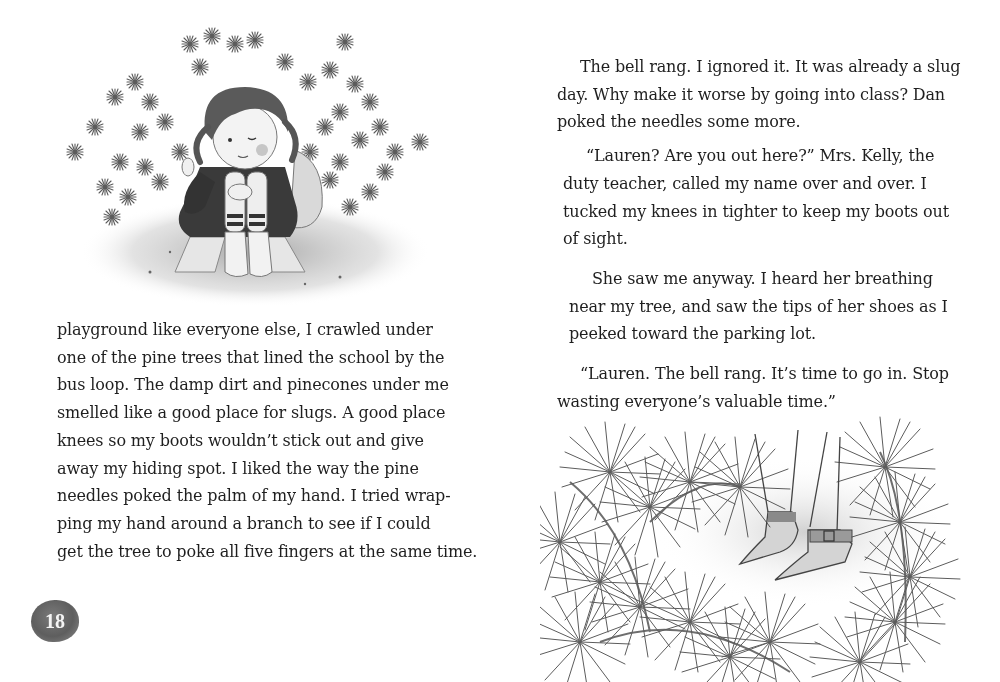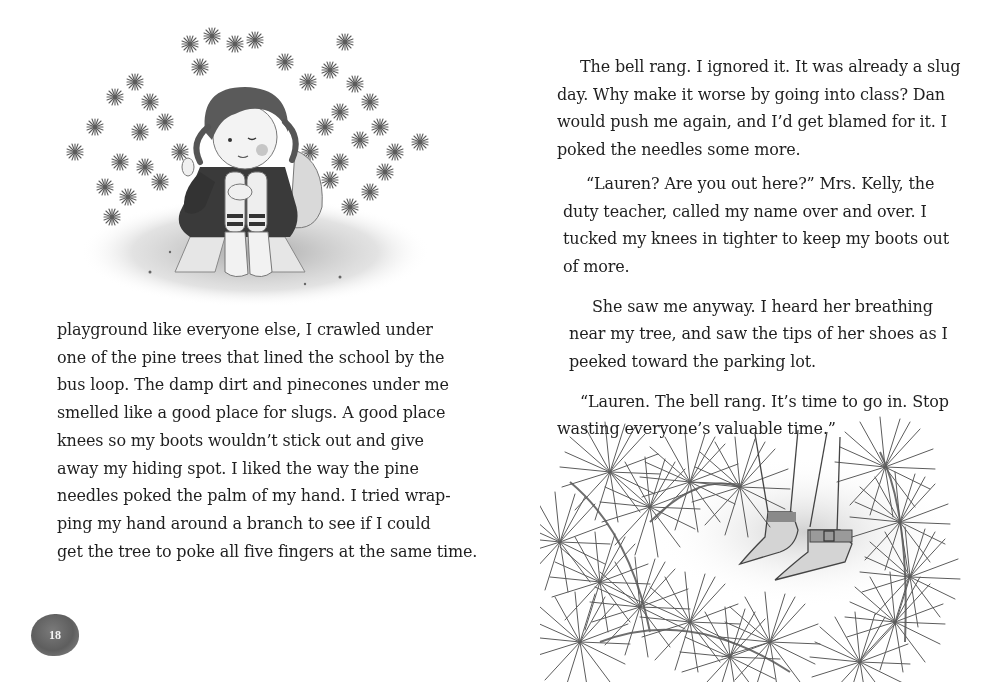--- a/index.html
+++ b/index.html
@@ -13,25 +13,25 @@
   .illus svg { display: block; width: 100%; height: 100%; }
   .illus-girl { left: 40px; top: 22px; width: 420px; height: 285px; }
   .illus-shoes { left: 540px; top: 412px; width: 460px; height: 270px; }
 
   .text-block { position: absolute; font-size: 16px; line-height: 27.7px; letter-spacing: -0.15px; }
   .text-left { left: 57px; top: 316px; width: 400px; }
   .text-right { left: 557px; top: 53px; width: 400px; }
   .line { display: block; white-space: nowrap; }
   .indent { padding-left: 23px; }
 
-  .page-num { position: absolute; left: 31px; top: 614px; width: 48px; height: 42px;
+  .page-num { position: absolute; left: 31px; top: 600px; width: 48px; height: 42px;
               border-radius: 50% 48% 52% 46% / 52% 50% 48% 50%;
               background: radial-gradient(ellipse at 45% 40%, #7a7a7a 0%, #5e5e5e 55%, #8c8c8c 100%);
               color: #f4f4f4; font-family: "Liberation Serif", serif; font-weight: bold;
-              font-size: 12px; display: flex; align-items: center; justify-content: center; }
+              font-size: 20px; display: flex; align-items: center; justify-content: center; }
 </style>
 </head>
 <body>
 
 <div class="page page-left"></div>
 <div class="page page-right"></div>
 
 <div class="illus illus-girl">
   <svg viewBox="0 0 420 285" xmlns="http://www.w3.org/2000/svg">
     <defs>
@@ -151,28 +151,27 @@
     <span class="line">get the tree to poke all five fingers at the same time.</span>
   </p>
 </div>
 
 <div class="page-num">18</div>
 
 <div class="text-block text-right">
   <p style="margin:0">
     <span class="line indent">The bell rang. I ignored it. It was already a slug</span>
     <span class="line">day. Why make it worse by going into class? Dan</span>
-    <span class="line">would push me again, and I’d get blamed for it. I</span>
     <span class="line">poked the needles some more.</span>
   </p>
   <p style="margin:6px">
     <span class="line indent">“Lauren? Are you out here?” Mrs. Kelly, the</span>
     <span class="line">duty teacher, called my name over and over. I</span>
     <span class="line">tucked my knees in tighter to keep my boots out</span>
-    <span class="line">of more.</span>
+    <span class="line">of sight.</span>
   </p>
   <p style="margin:12px">
     <span class="line indent">She saw me anyway. I heard her breathing</span>
     <span class="line">near my tree, and saw the tips of her shoes as I</span>
     <span class="line">peeked toward the parking lot.</span>
   </p>
   <p style="margin:0">
     <span class="line indent">“Lauren. The bell rang. It’s time to go in. Stop</span>
     <span class="line">wasting everyone’s valuable time.”</span>
   </p>

